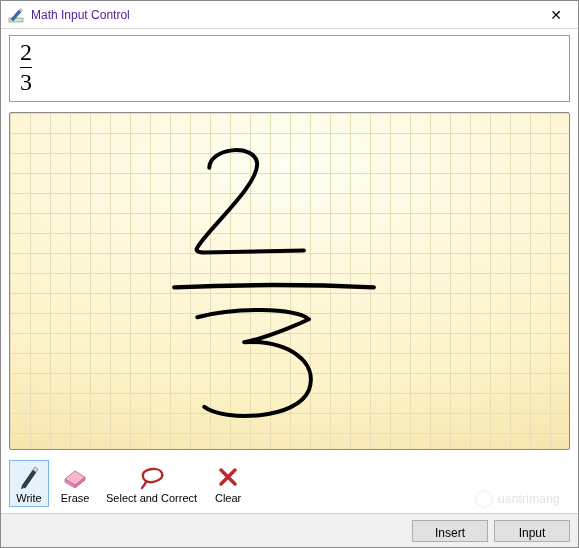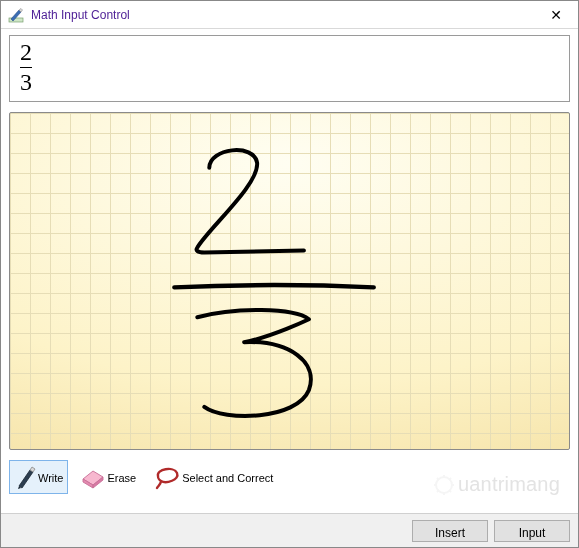--- a/index.html
+++ b/index.html
@@ -67,38 +67,38 @@
 
   
   .toolbar {
     display: flex;
     align-items: flex-end;
     gap: 6px;
     padding: 4px 8px 2px 8px;
     flex: 0 0 auto;
   }
   .toolbtn {
-    display: flex; align-items: center; justify-content: flex-end;
+    display: flex; flex-direction: column; align-items: center; justify-content: flex-end;
     min-width: 40px;
     padding: 2px 4px 2px 4px;
     border: 1px solid transparent;
     cursor: default;
     font-size: 11px;
     text-align: center;
   }
   .toolbtn.selected {
     background: #e5f1fb;
     border: 1px solid #7eb4ea;
   }
   .toolbtn .ticon { height: 28px; display:flex; align-items:center; justify-content:center; }
   .toolbtn .tlabel { margin-top: 1px; white-space: nowrap; color:#000; }
   .toolbar .spacer { flex:1; position:relative; }
   .watermark {
     position: absolute; right: 10px; bottom: -2px;
-    color: #e3e3e3; font-size: 20px; font-weight: 500;
+    color: #e3e3e3; font-size: 12px; font-weight: 500;
     letter-spacing: 0.2px; display:flex; align-items:center; gap:4px;
     user-select:none;
   }
   .watermark svg { opacity: 0.35; }
 
   
   .footer {
     border-top: 1px solid #d0d0d0;
     background: #f0f0f0;
     height: 34px;
@@ -186,20 +186,28 @@
   <div class="toolbtn">
     <span class="ticon">
       <svg width="30" height="26" viewBox="0 0 30 26">
         <path d="M6 12 C4 5, 22 2, 25 9 C28 16, 14 20, 9 17 C6 15, 6 14, 6 12 Z
                  M9 17 C9 20, 6 22, 5 24" fill="none" stroke="#b02a2a" stroke-width="2.4" stroke-linecap="round"></path>
       </svg>
     </span>
     <span class="tlabel">Select and Correct</span>
   </div>
 
+  <div class="toolbtn">
+    <span class="ticon">
+      <svg width="22" height="22" viewBox="0 0 22 22">
+        <path d="M4 4 L18 18 M18 4 L4 18" stroke="#c1272d" stroke-width="3.5" stroke-linecap="round"></path>
+      </svg>
+    </span>
+    <span class="tlabel">Clear</span>
+  </div>
 
   <div class="spacer">
     <div class="watermark">
       <svg width="20" height="20" viewBox="0 0 20 20">
         <circle cx="10" cy="10" r="8" fill="none" stroke="#e3e3e3" stroke-width="2"></circle>
         <g stroke="#e3e3e3" stroke-width="2">
           <line x1="10" y1="0" x2="10" y2="3"></line>
             <line x1="10" y1="17" x2="10" y2="20"></line>
           <line x1="0" y1="10" x2="3" y2="10"></line>
             <line x1="17" y1="10" x2="20" y2="10"></line>

